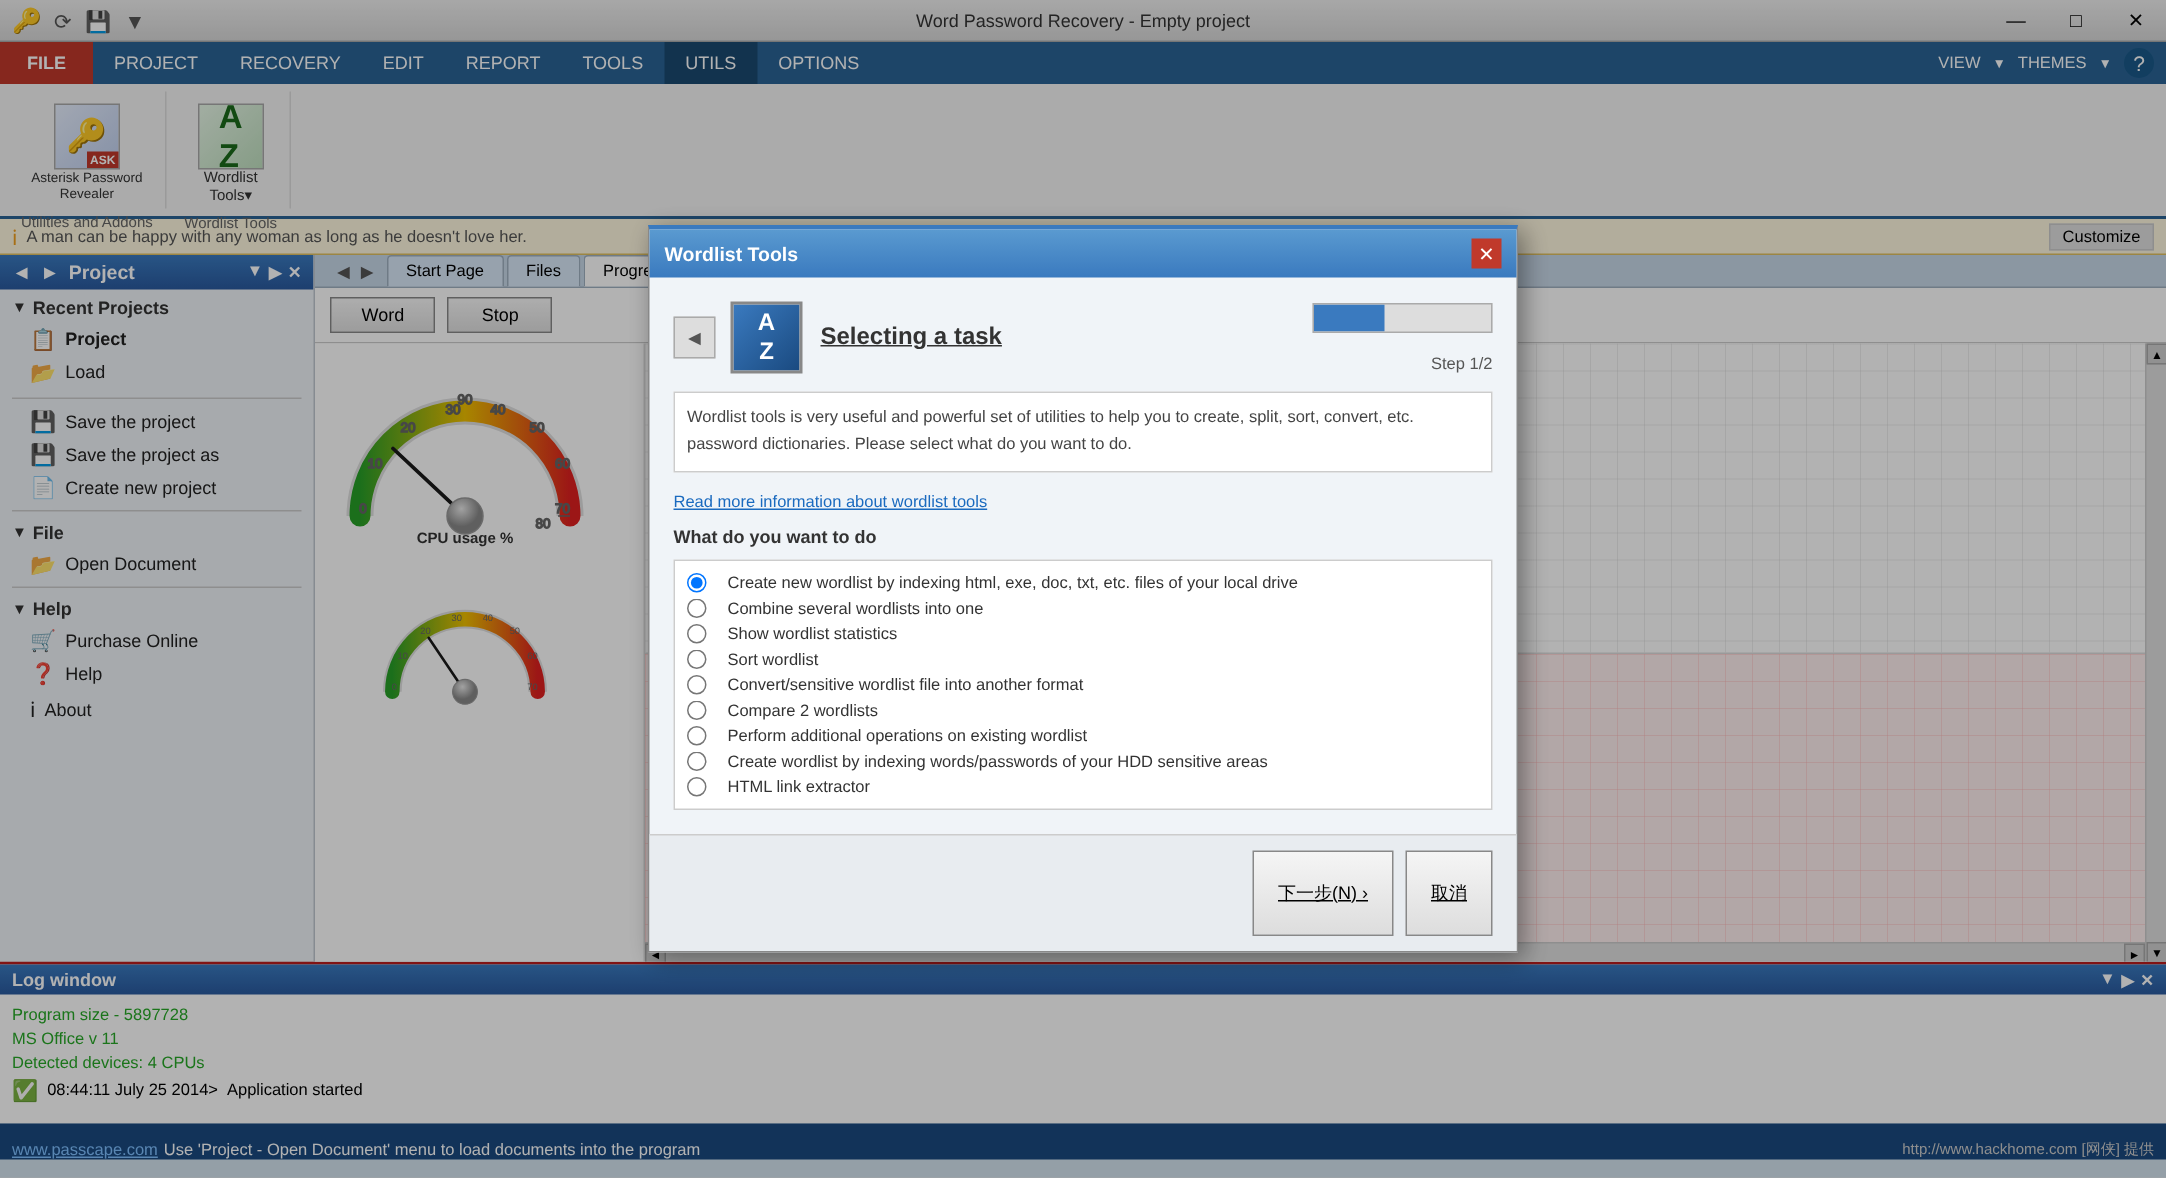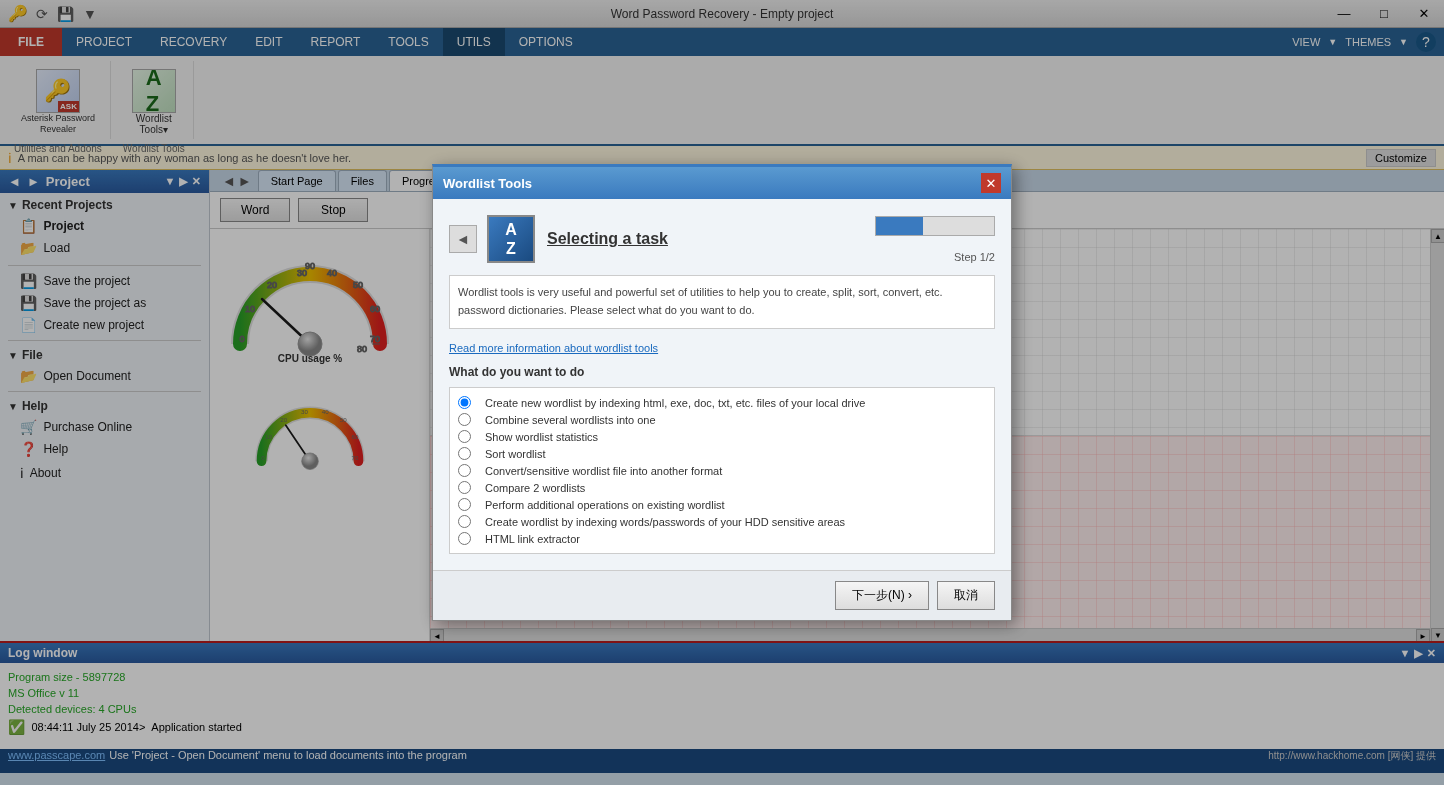--- a/index.html
+++ b/index.html
@@ -185,21 +185,21 @@
     .log-green { color: #28a828; }
     .log-entry { display: flex; align-items: center; gap: 6px; padding: 2px 0; }
     .log-entry .log-icon { color: #28a828; font-size: 14px; }
 
     
     #status-bar {
       background: #1a4a80;
       color: white;
       height: 24px;
       display: flex;
-      align-items: flex-start;
+      align-items: flex-end;
       padding: 0 8px;
       font-size: 11px;
       gap: 4px;
     }
     #status-bar a { color: #80c0ff; }
     #status-bar .right-text { margin-left: auto; font-size: 10px; color: #ccc; }
 
     
     #modal-overlay {
       position: fixed;
@@ -315,25 +315,26 @@
     .modal-option input[type=radio] { margin: 0; }
     .modal-footer {
       display: flex;
       justify-content: flex-end;
       gap: 8px;
       padding: 10px 16px;
       background: #e8ecf0;
       border-top: 1px solid #ccc;
     }
     .modal-btn {
-      padding: 5px 16px;
+      padding: 19px 16px;
       font-size: 12px;
       border: 1px solid #888;
       background: linear-gradient(to bottom, #f5f5f5, #ddd);
       cursor: pointer;
+      text-decoration: underline;
     }
     .modal-btn.primary { display: flex; align-items: center; gap: 4px; }
 
     
     .gauge-svg { width: 180px; height: 140px; }
 
     
     .right-scrollbar {
       width: 14px;
       background: #e0e0e0;

